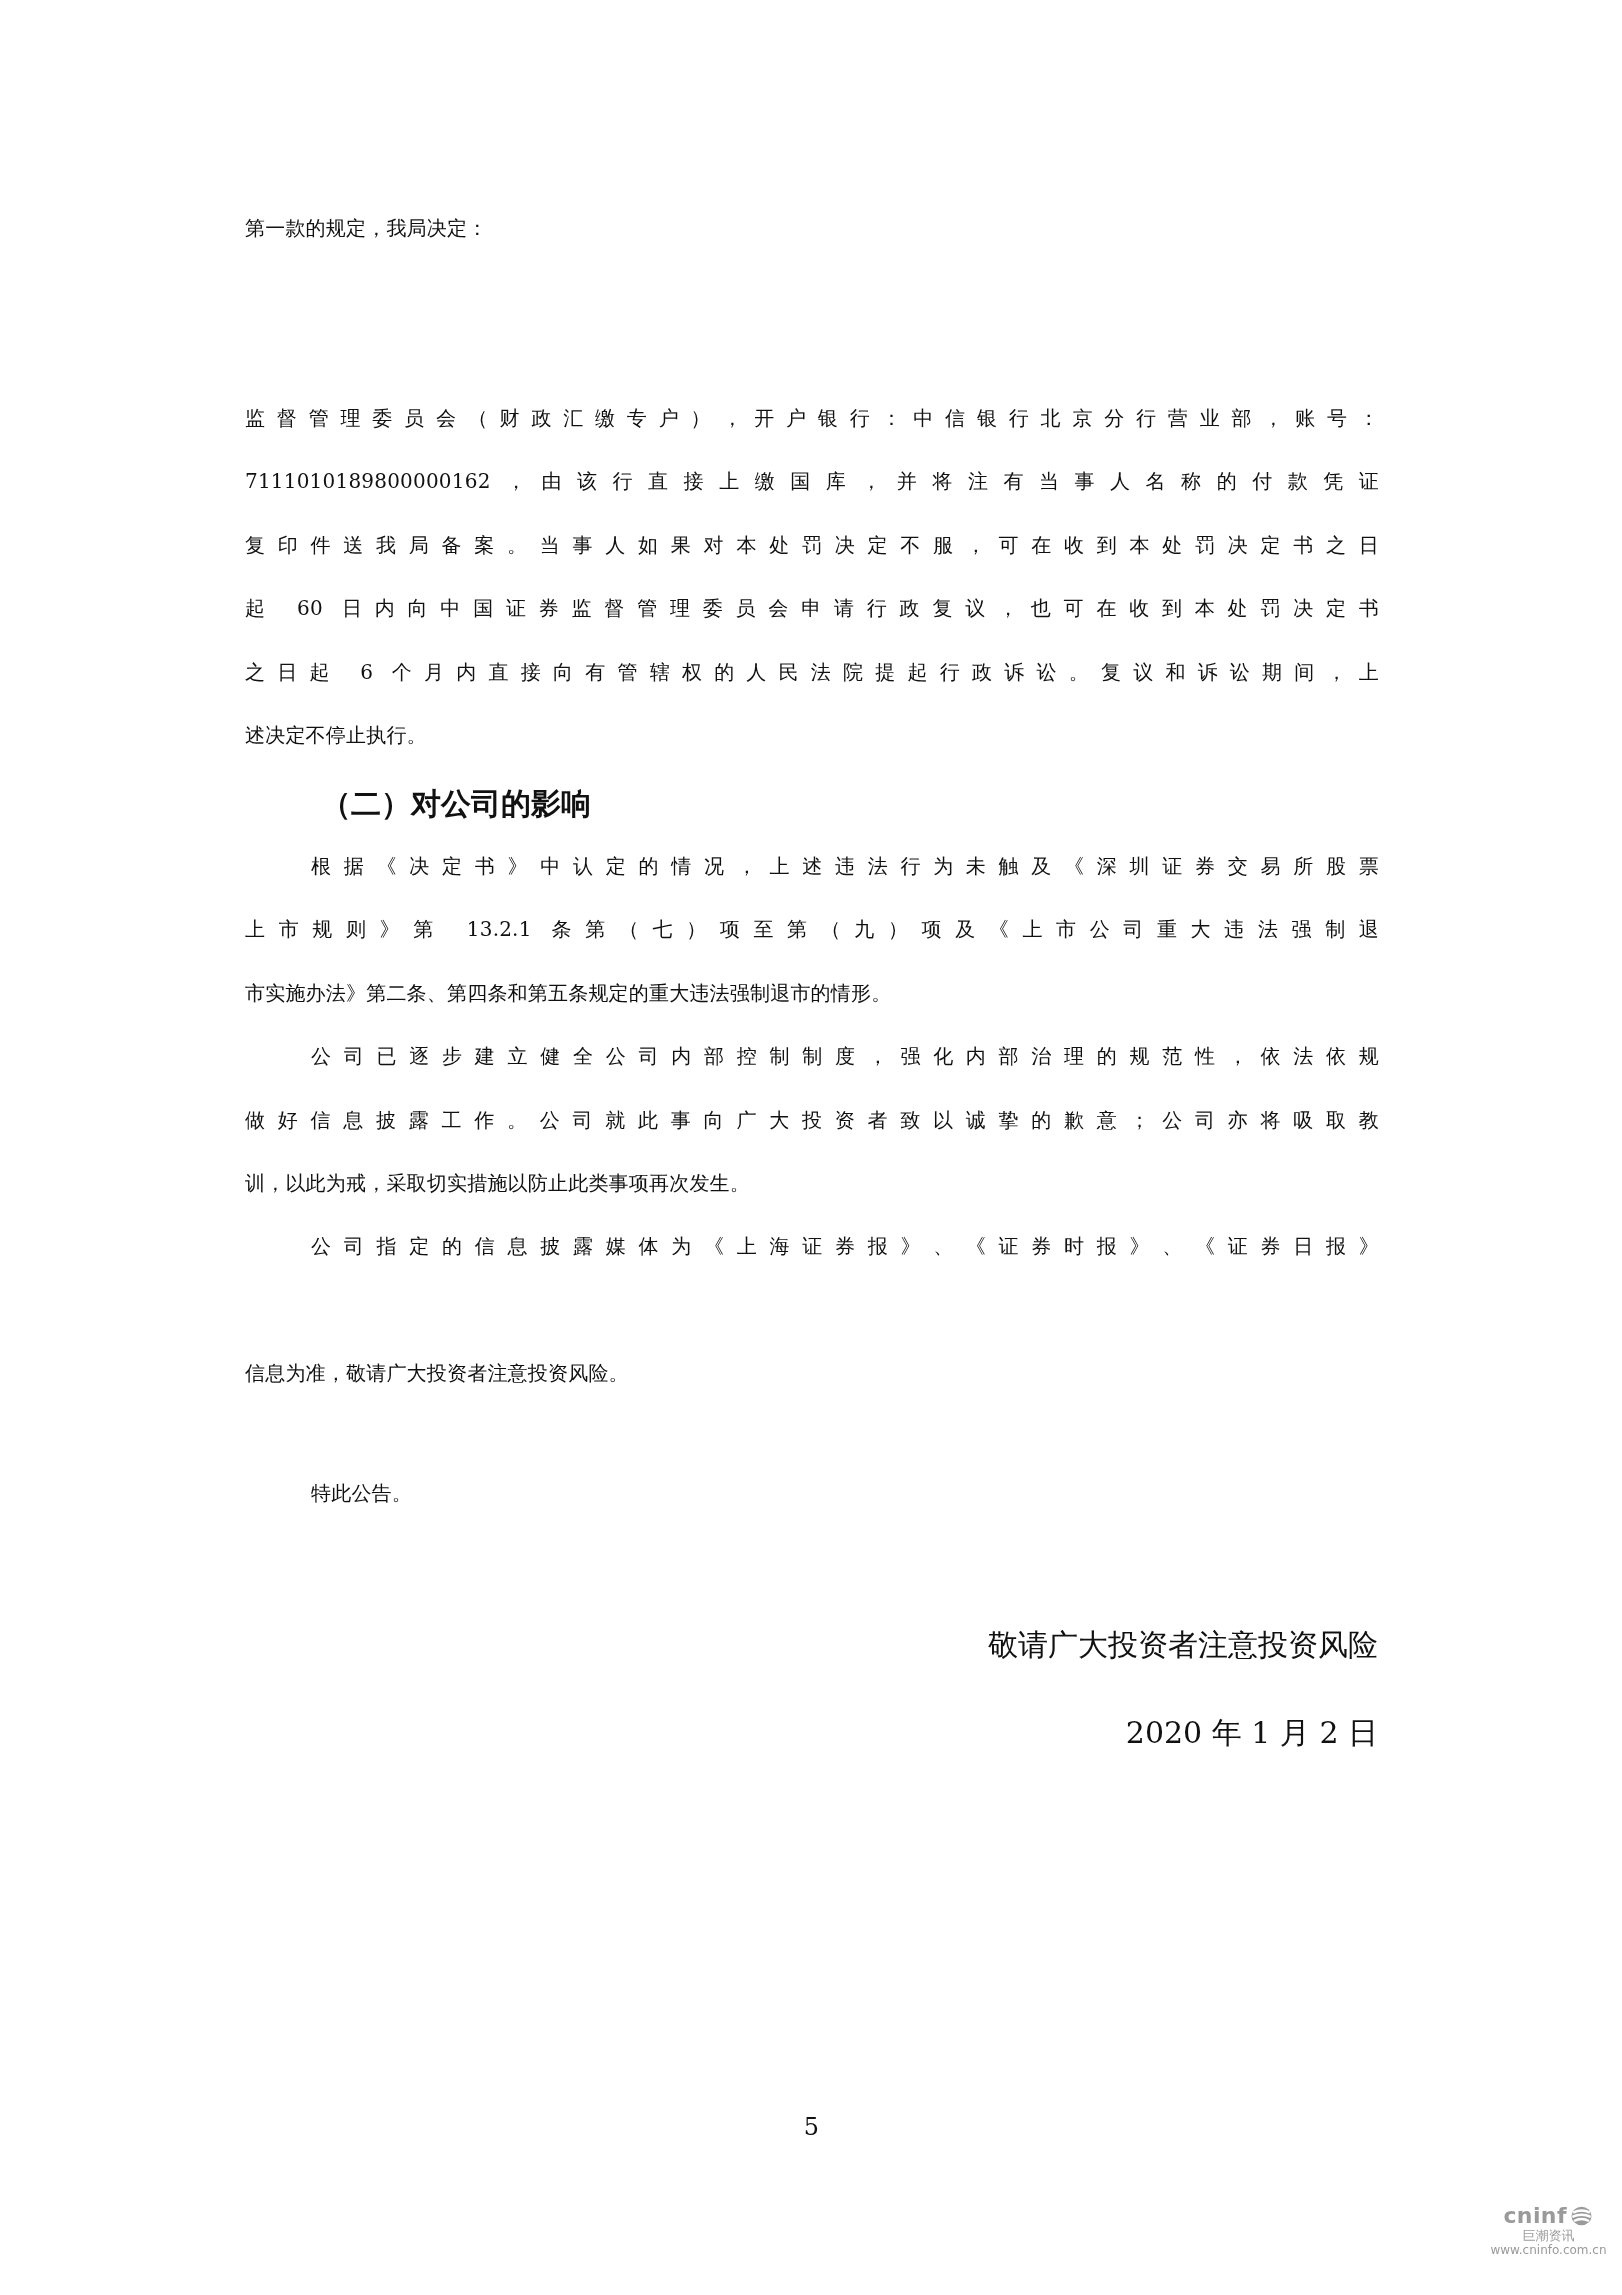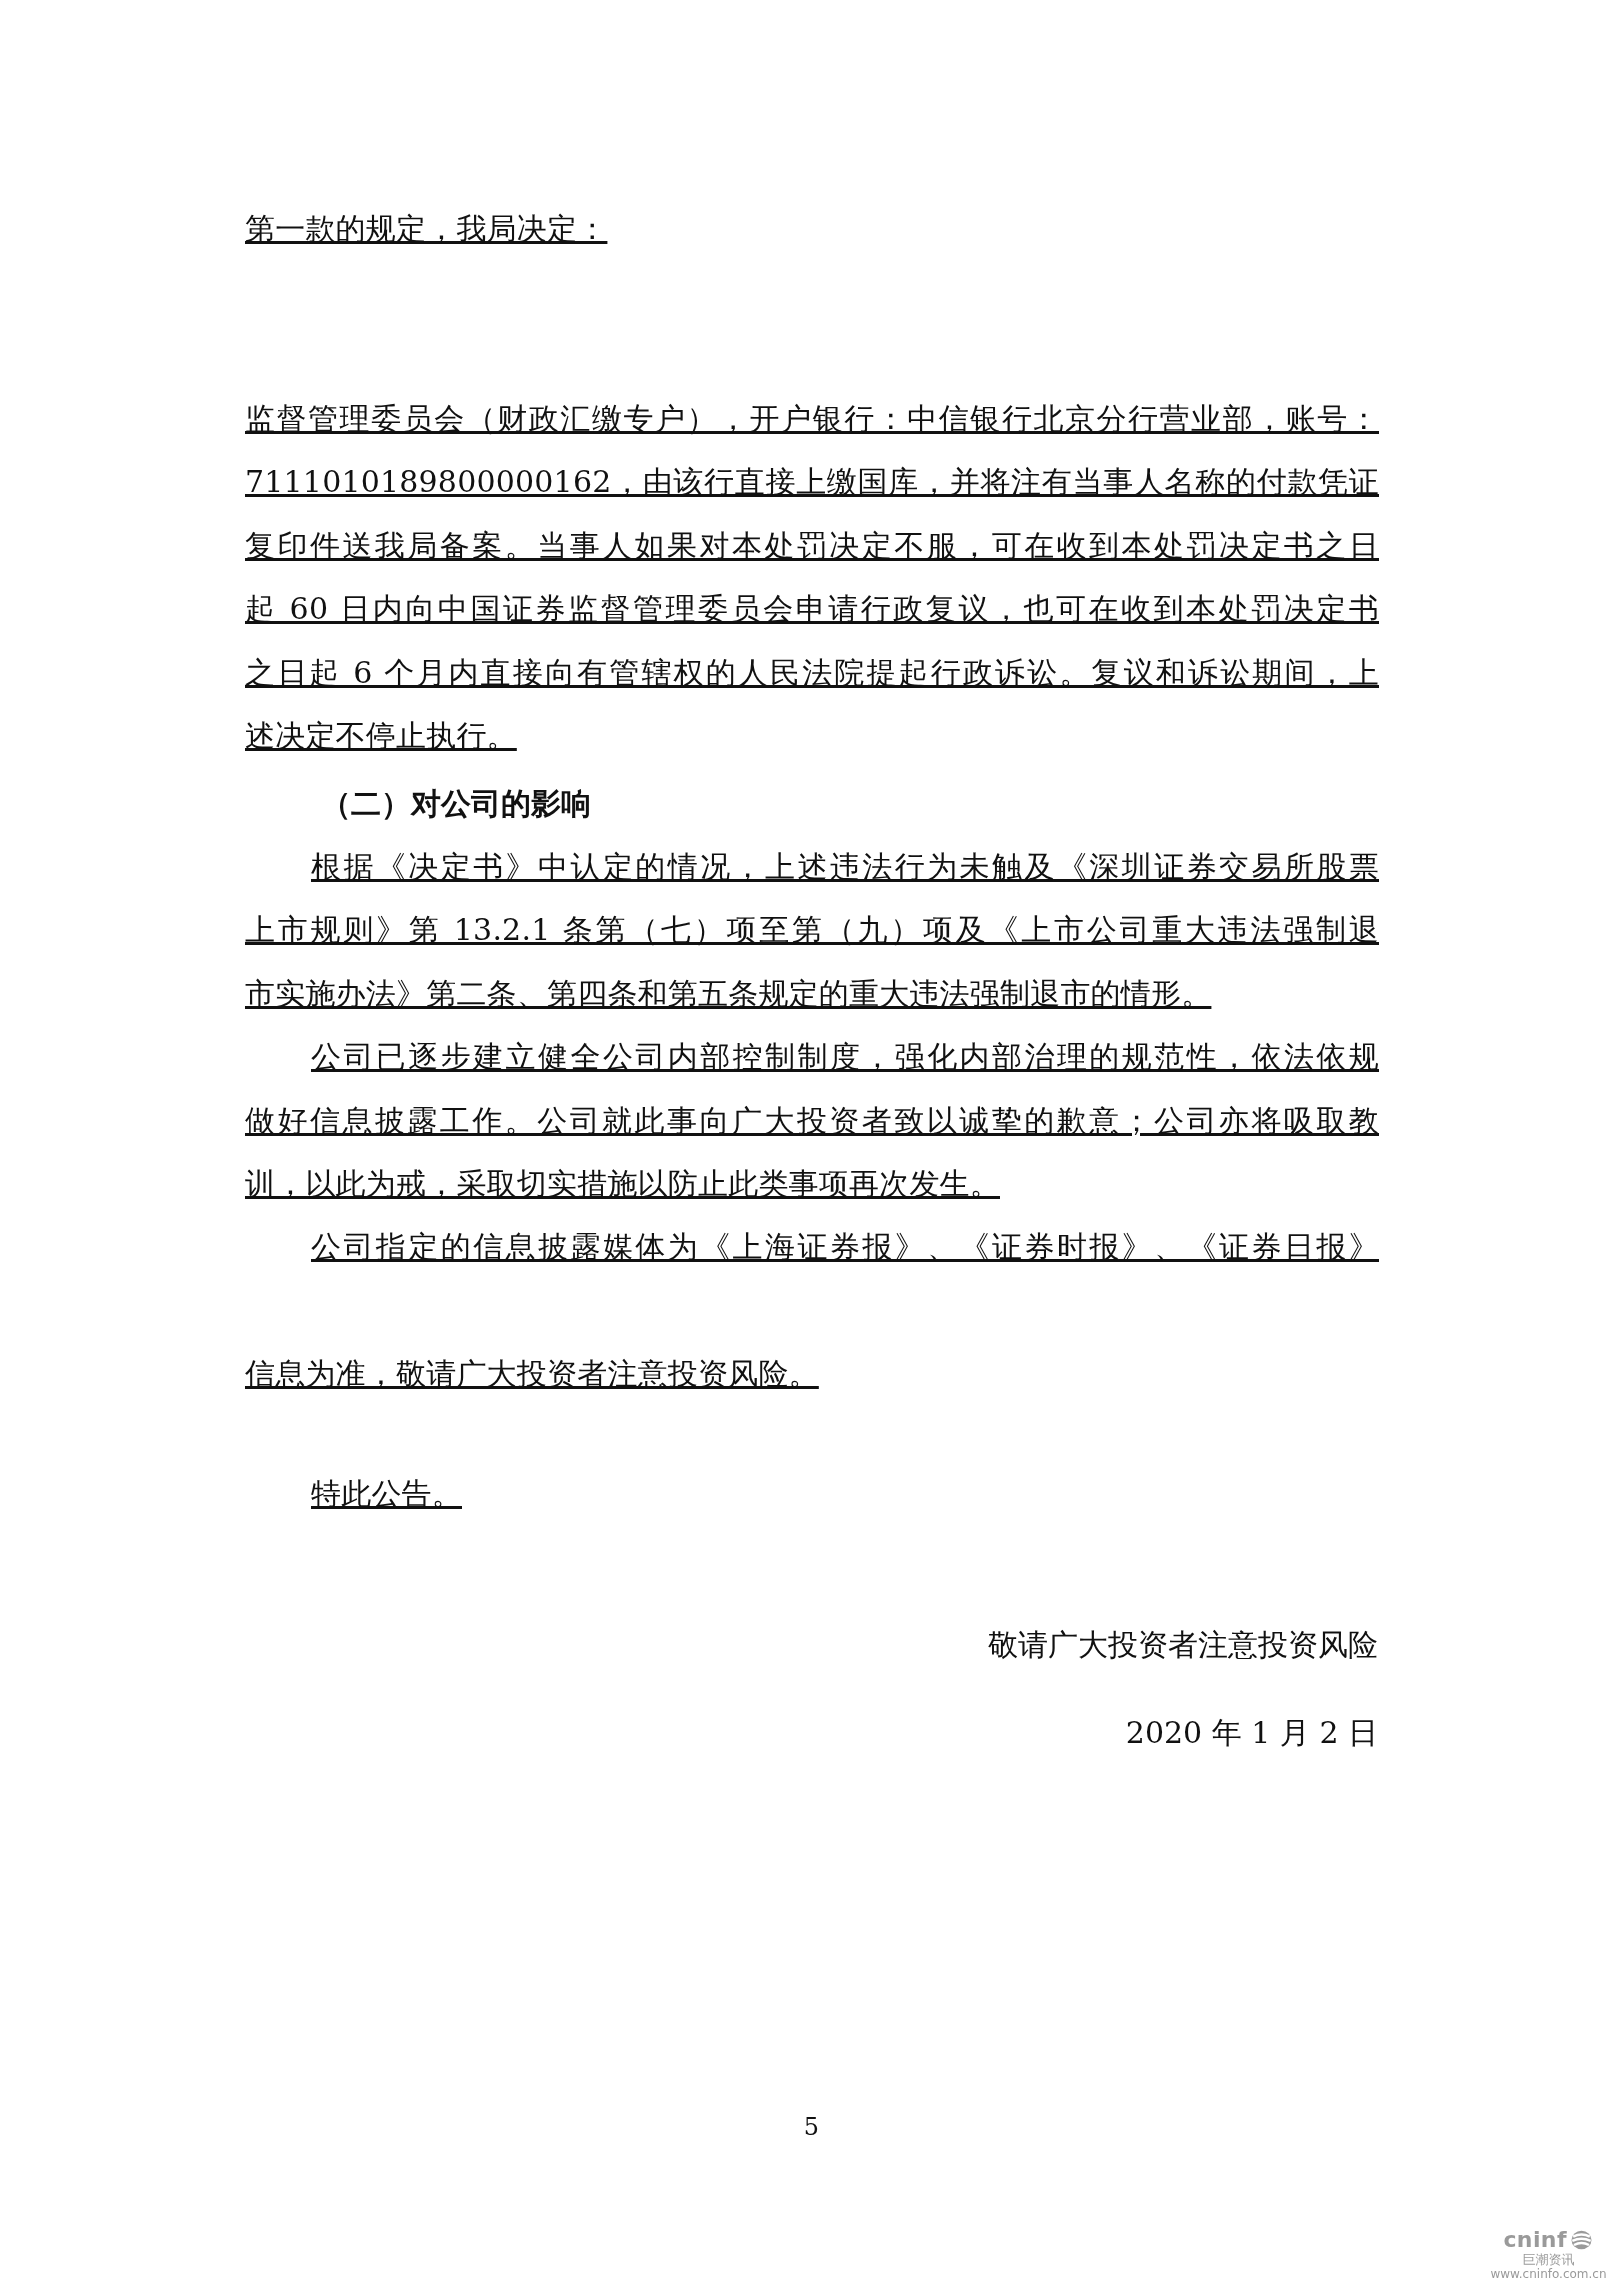--- a/index.html
+++ b/index.html
@@ -1,28 +1,28 @@
 <!DOCTYPE html>
 <html style="font-size:13.5px"><head>
 <meta charset="utf-8">
 <style>
   html, body { margin: 0; padding: 0; background: #ffffff; }
   body { width: 1623px; height: 2295px; position: relative; overflow: hidden;
          font-family: "DejaVu Serif", "Liberation Serif", serif; color: #111; }
   .page { position: absolute; left: 0; top: 0; width: 1623px; height: 2295px; }
   .line { position: absolute; left: 245px; width: 1134px; height: 41px; line-height: 41px;
-          font-size: 30px; white-space: nowrap; letter-spacing: 0.2px; text-align: justify; text-align-last: justify; text-decoration: underline; }
+          font-size: 20px; white-space: nowrap; letter-spacing: 0.2px; text-align: justify; text-align-last: justify; }
   .line.last { text-align-last: left; }
   .line.indent { left: 311px; width: 1068px; }
   .heading { position: absolute; left: 321px; height: 41px; line-height: 41px; font-size: 30px;
              font-weight: bold; font-family: "DejaVu Sans", "Liberation Sans", sans-serif; white-space: nowrap; }
   .sign { position: absolute; right: 245px; height: 41px; line-height: 41px; font-size: 30px; white-space: nowrap; text-align: right; }
   .pagenum { position: absolute; left: 0; width: 1623px; text-align: center; top: 2113px; font-size: 24px; line-height: 29px; }
   .wm { position: absolute; left: 1481px; top: 2204px; width: 135px; height: 68px; color: #9a9a9a;
-        font-family: "DejaVu Sans", "Liberation Sans", sans-serif; text-align: center; margin-top: 24px; }
+        font-family: "DejaVu Sans", "Liberation Sans", sans-serif; text-align: center; }
   .wm .brand { font-size: 22px; font-weight: bold; line-height: 24px; letter-spacing: 0.4px; display: flex; align-items: center; justify-content: center; gap: 1.7px; }
   .wm .brand svg { width: 25px; height: 22px; }
   .wm .cn { font-size: 13px; line-height: 15px; }
   .wm .url { font-size: 12px; line-height: 15px; }
 </style>
 </head>
 <body>
 
 <div class="page">
 

